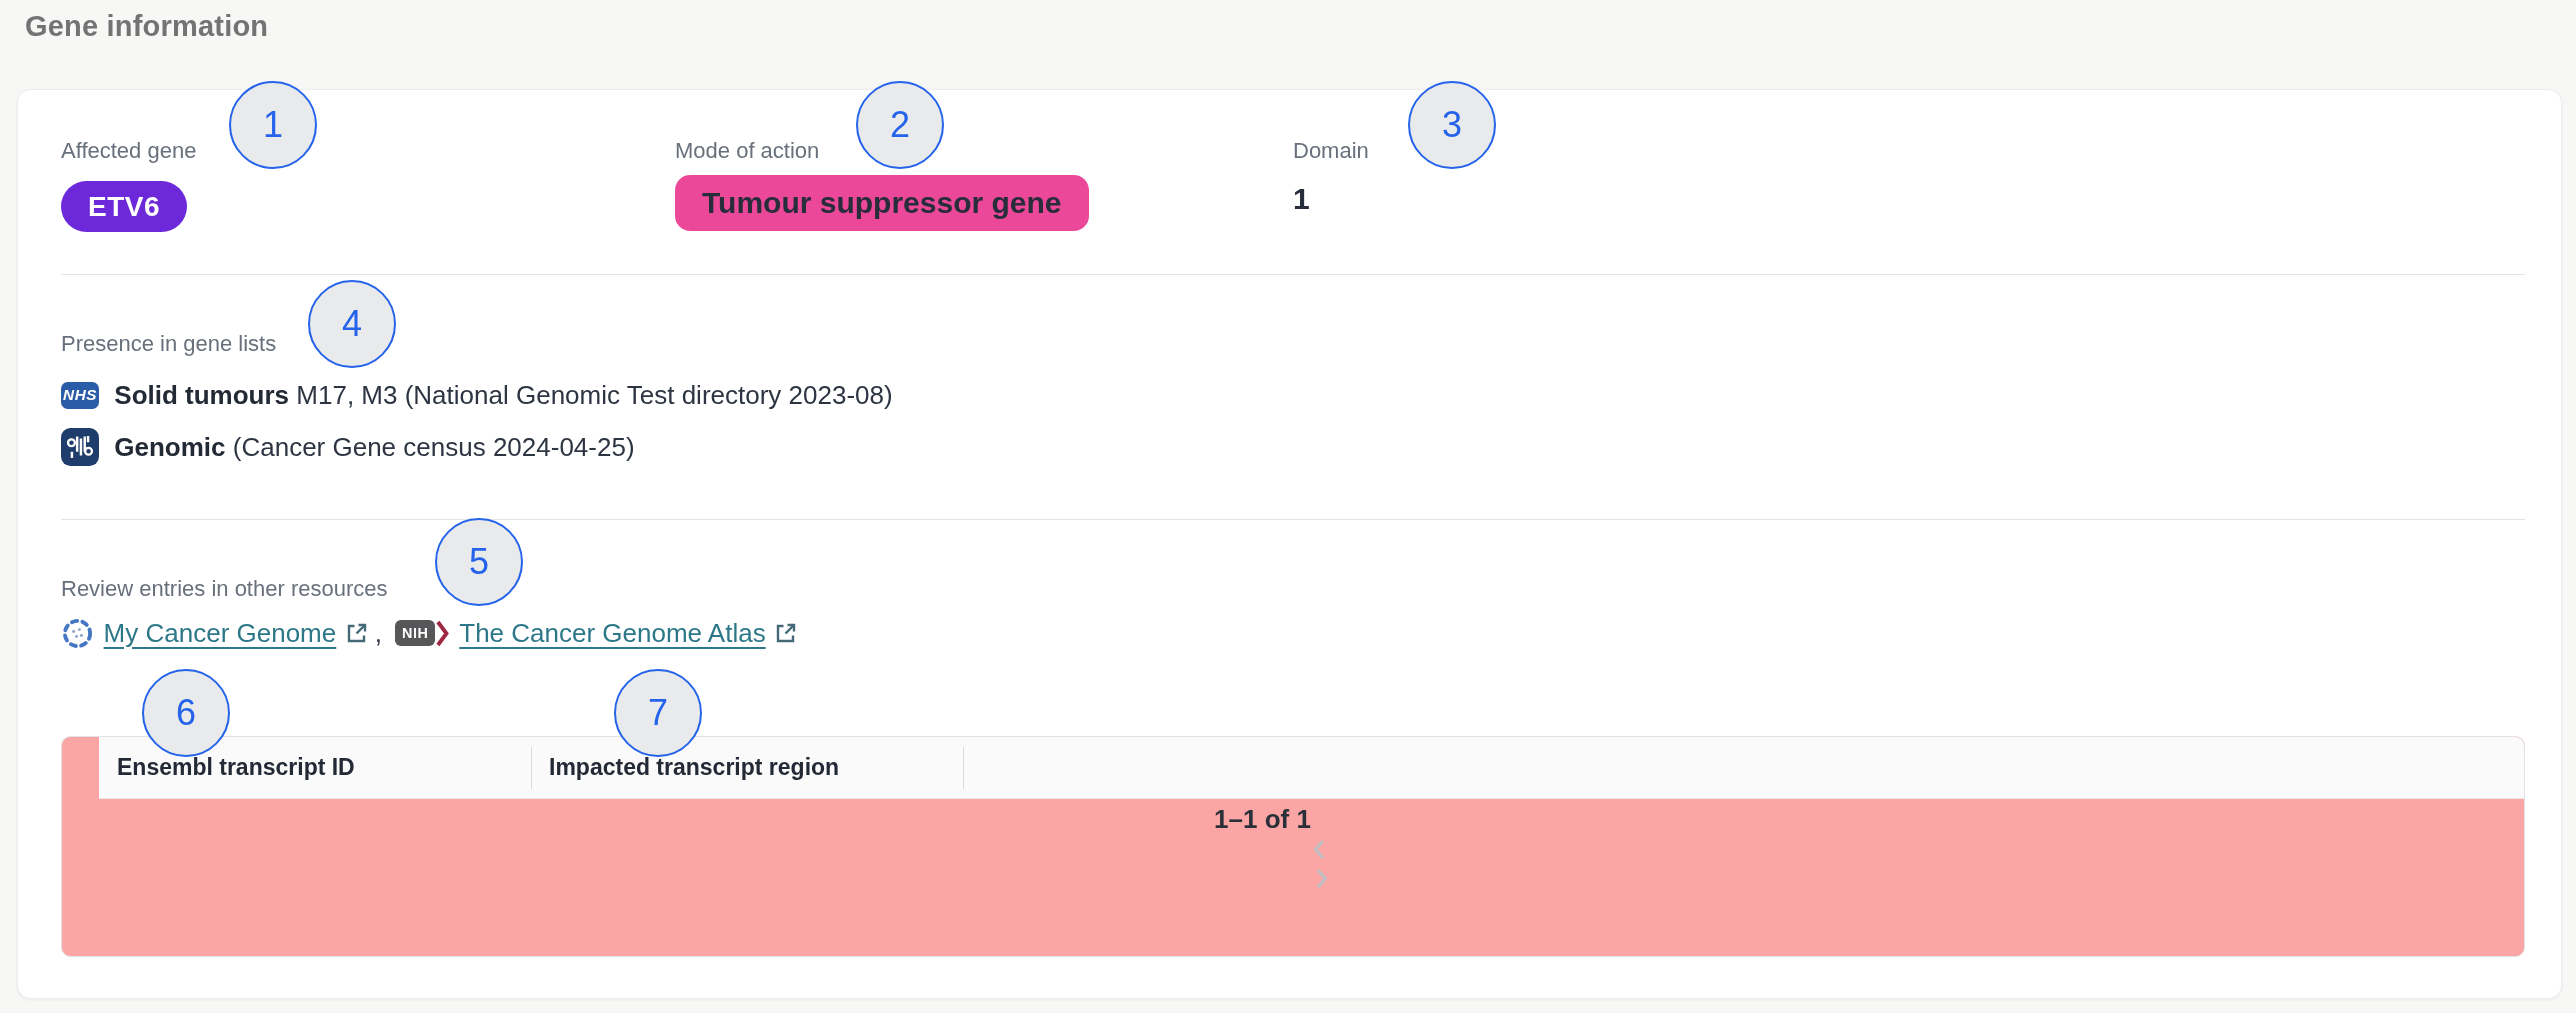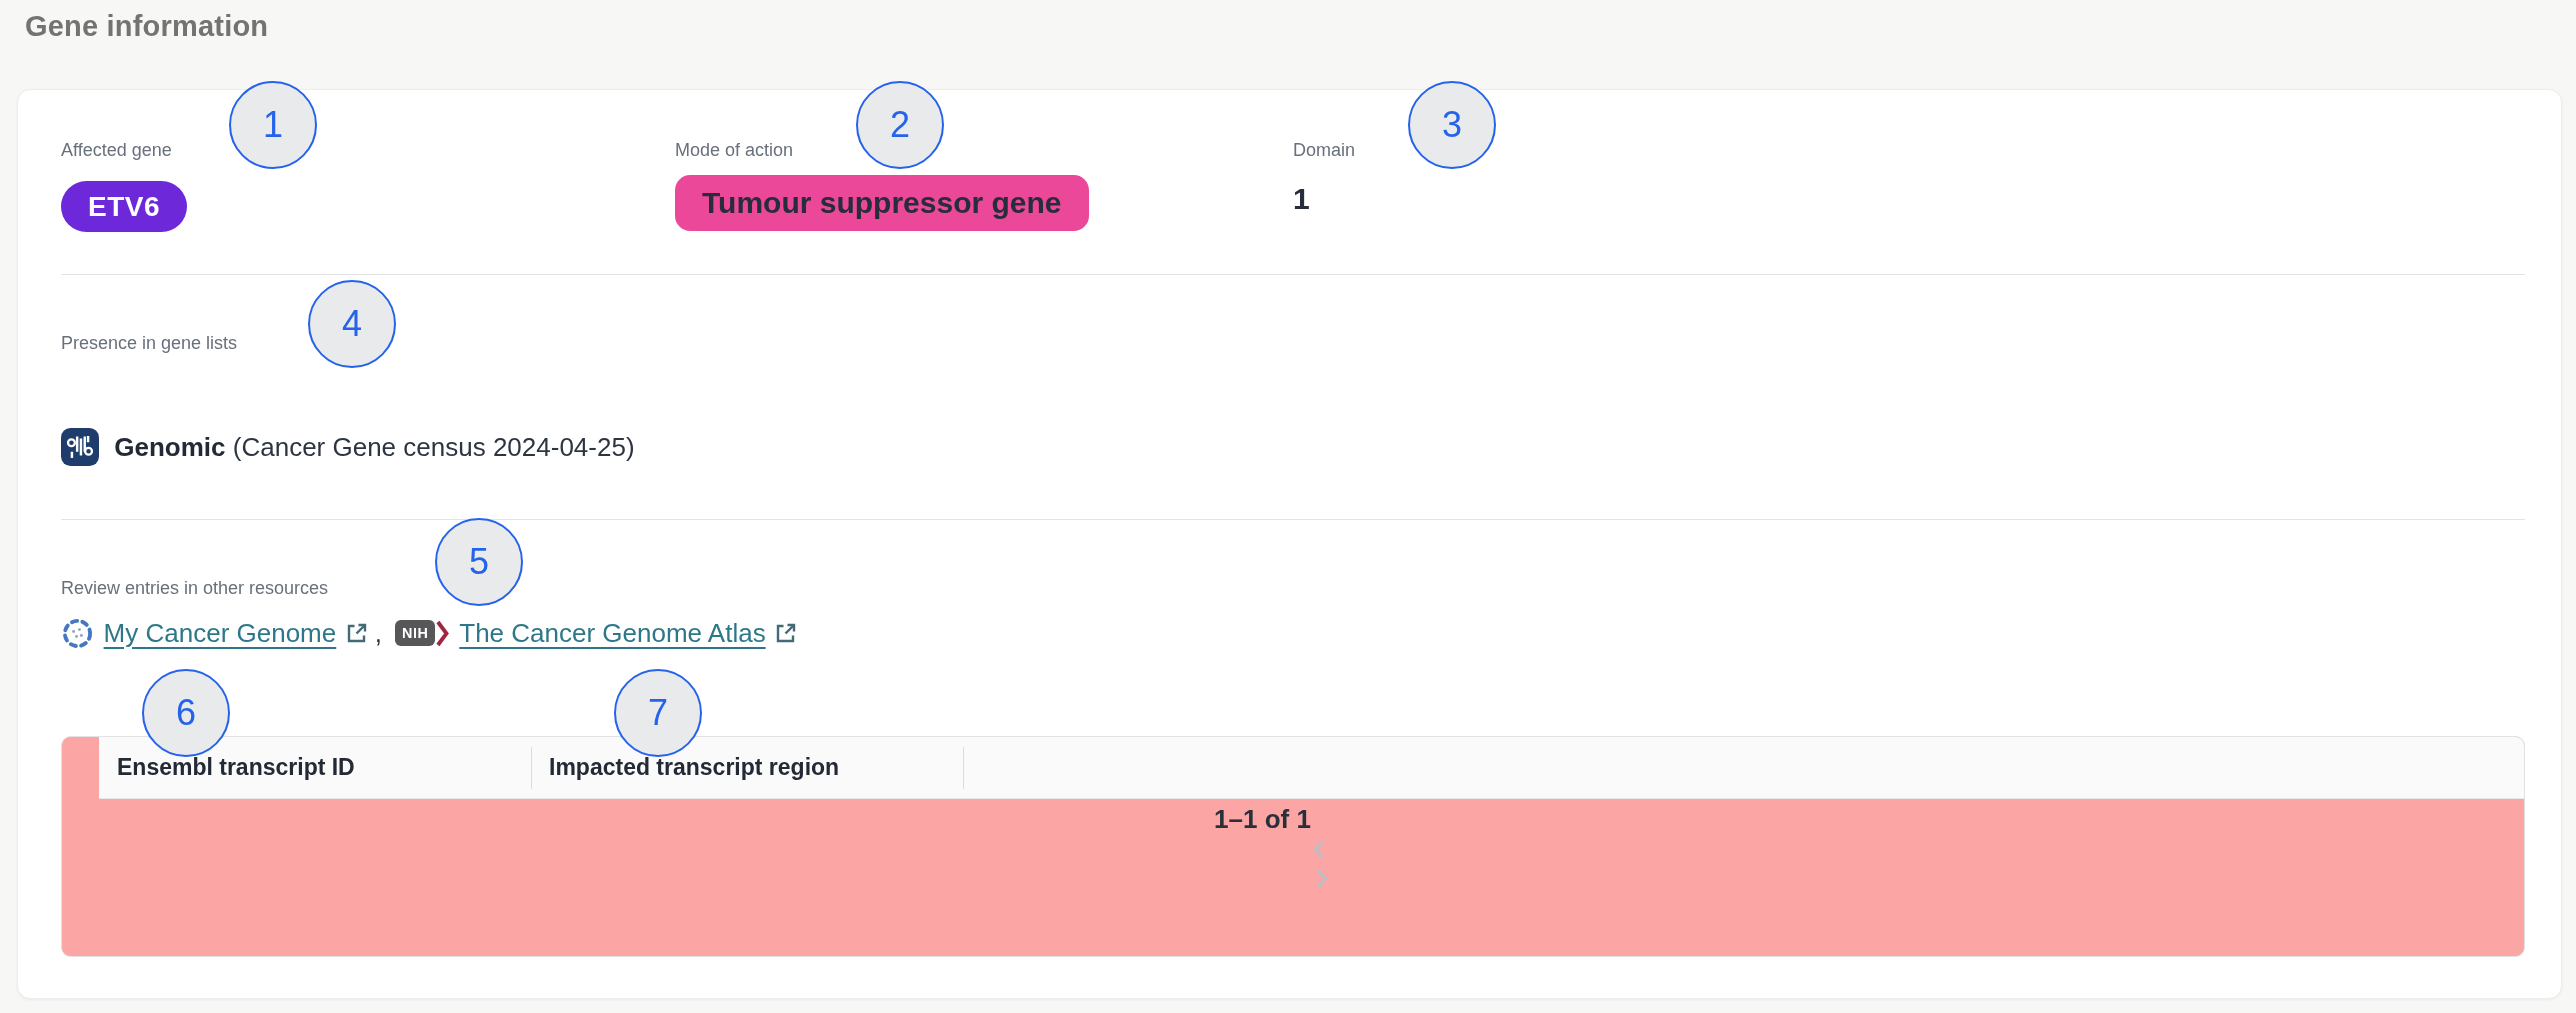--- a/index.html
+++ b/index.html
@@ -2,21 +2,21 @@
 <html><head>
 <meta charset="utf-8">
 <style>
   html,body{margin:0;padding:0;}
   body{width:2576px;height:1014px;overflow:hidden;}
   .page{position:relative;width:2576px;height:1014px;background:#f7f7f6;
         font-family:"Liberation Sans",sans-serif;color:#2e3542;}
   .page-title{position:absolute;left:25px;top:9.6px;font-size:29px;font-weight:700;color:#737373;letter-spacing:0.2px;}
   .card{position:absolute;left:17px;top:89px;width:2545px;height:910px;background:#ffffff;
         border:1px solid #ededed;border-radius:13.4px;box-shadow:0 1px 2.9px rgba(27,35,48,.06);box-sizing:border-box;}
-  .field-label{position:absolute;font-size:18px;line-height:29px;color:#68707c;}
+  .field-label{position:absolute;font-size:22px;line-height:29px;color:#68707c;}
   .gene-badge{position:absolute;left:43px;top:91px;height:51px;padding:0 27px;border-radius:26px;
         background:#6d28d9;color:#fff;font-size:28px;font-weight:700;display:inline-flex;align-items:center;letter-spacing:0.5px;}
   .moa-chip{position:absolute;left:657px;top:85px;height:56px;padding:0 27px;border-radius:15.3px;
         background:#ec4899;color:#272d3a;font-size:30px;font-weight:700;display:inline-flex;align-items:center;}
   .domain-value{position:absolute;left:1275px;top:92px;font-size:30px;font-weight:600;color:#272d3a;}
   .divider{position:absolute;left:43px;width:2464px;height:1px;background:#e3e3e4;}
   .icon-row{position:absolute;left:43px;height:40px;display:flex;align-items:center;gap:15.3px;font-size:26px;color:#2e3542;}
   .icon-row .b{font-weight:700;color:#232a36;}
   .nhs-icon{width:38px;height:27px;border-radius:6.7px;background:#2b5ca8;color:#fff;display:inline-flex;
         align-items:center;justify-content:center;font-size:15.3px;font-weight:700;font-style:italic;letter-spacing:0.5px;flex:0 0 auto;}
@@ -59,20 +59,24 @@
     <div class="field-label" style="left:657px;top:46px;">Mode of action</div>
     <div class="moa-chip">Tumour suppressor gene</div>
 
     <div class="field-label" style="left:1275px;top:46px;">Domain</div>
     <div class="domain-value">1</div>
 
     <div class="divider" style="top:184px;"></div>
 
     <div class="field-label" style="left:43px;top:239px;">Presence in gene lists</div>
 
+    <div class="icon-row" style="top:285px;">
+      <span class="nhs-icon">NHS</span>
+      <span><span class="b">Solid tumours</span><span> M17, M3 (National Genomic Test directory 2023-08)</span></span>
+    </div>
 
     <div class="icon-row" style="top:337px;">
       <span style="display:inline-flex;flex:0 0 auto;">
         <svg width="38" height="38" viewBox="0 0 40 40">
           <rect width="40" height="40" rx="10" fill="#1e3c6c"></rect>
           <circle cx="11" cy="15.5" r="3.6" fill="none" stroke="#fff" stroke-width="2.4"></circle>
           <circle cx="29" cy="24.5" r="3.6" fill="none" stroke="#fff" stroke-width="2.4"></circle>
           <path d="M17 9 V25 M21 11 V29 M25 9 V25 M28.5 8.5 V15" stroke="#fff" stroke-width="2.6" fill="none"></path>
           <path d="M11.5 25 V31.5" stroke="#fff" stroke-width="2.6" fill="none"></path>
         </svg>

